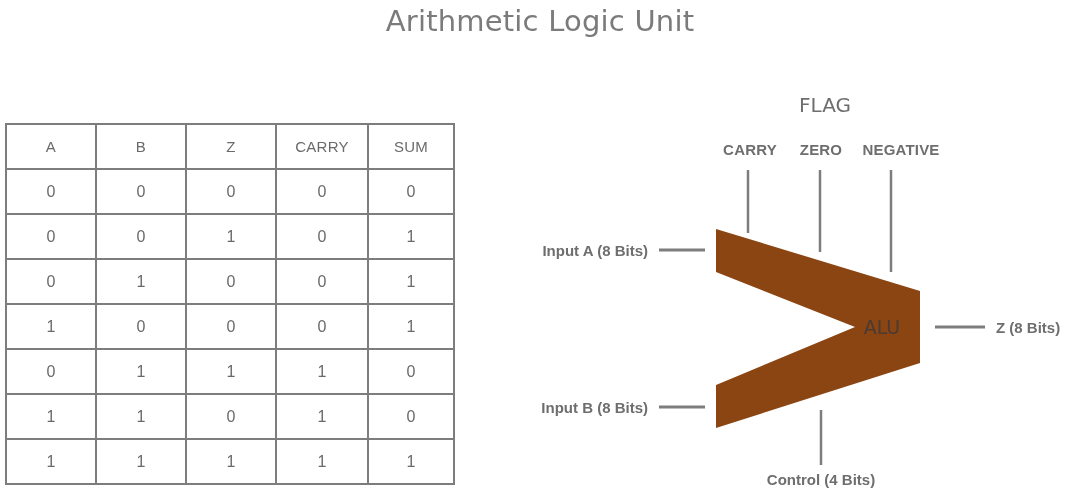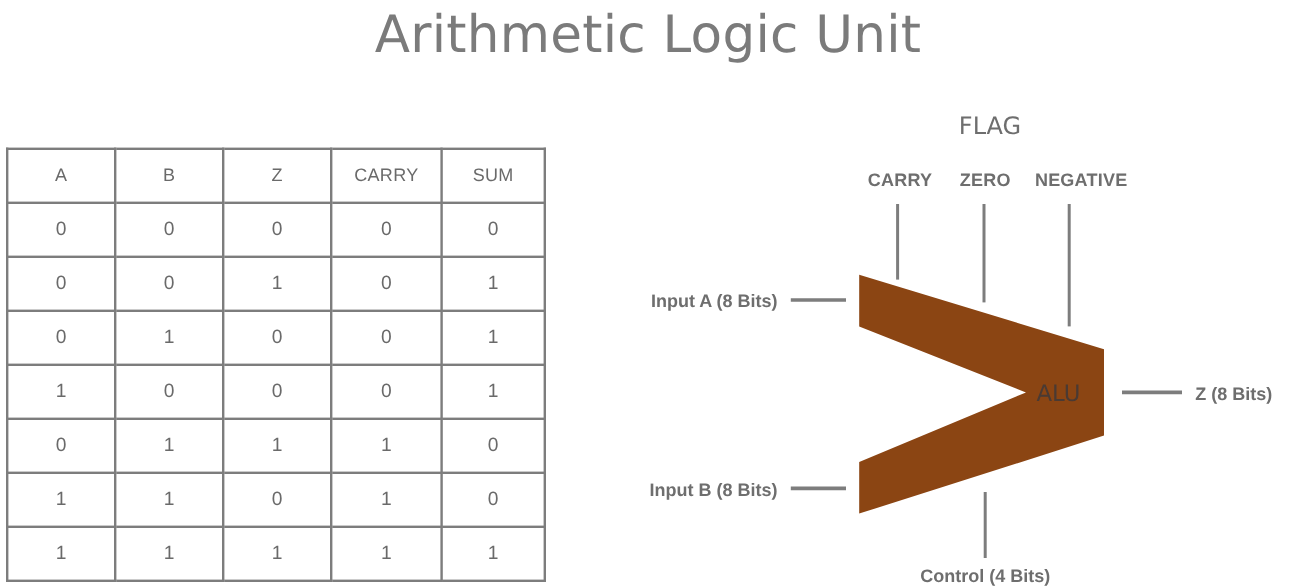--- a/index.html
+++ b/index.html
@@ -17,21 +17,21 @@
   }
 
   
   #page-title {
     position: absolute;
     top: 4px;
     left: 0;
     width: 1080px;
     text-align: center;
     font-family: "DejaVu Sans", sans-serif;
-    font-size: 43px;
+    font-size: 29px;
     font-weight: 400;
     color: #7b7b7b;
     letter-spacing: 0.2px;
   }
 
   
   #truth-table {
     position: absolute;
     left: 5px;
     top: 123px;

